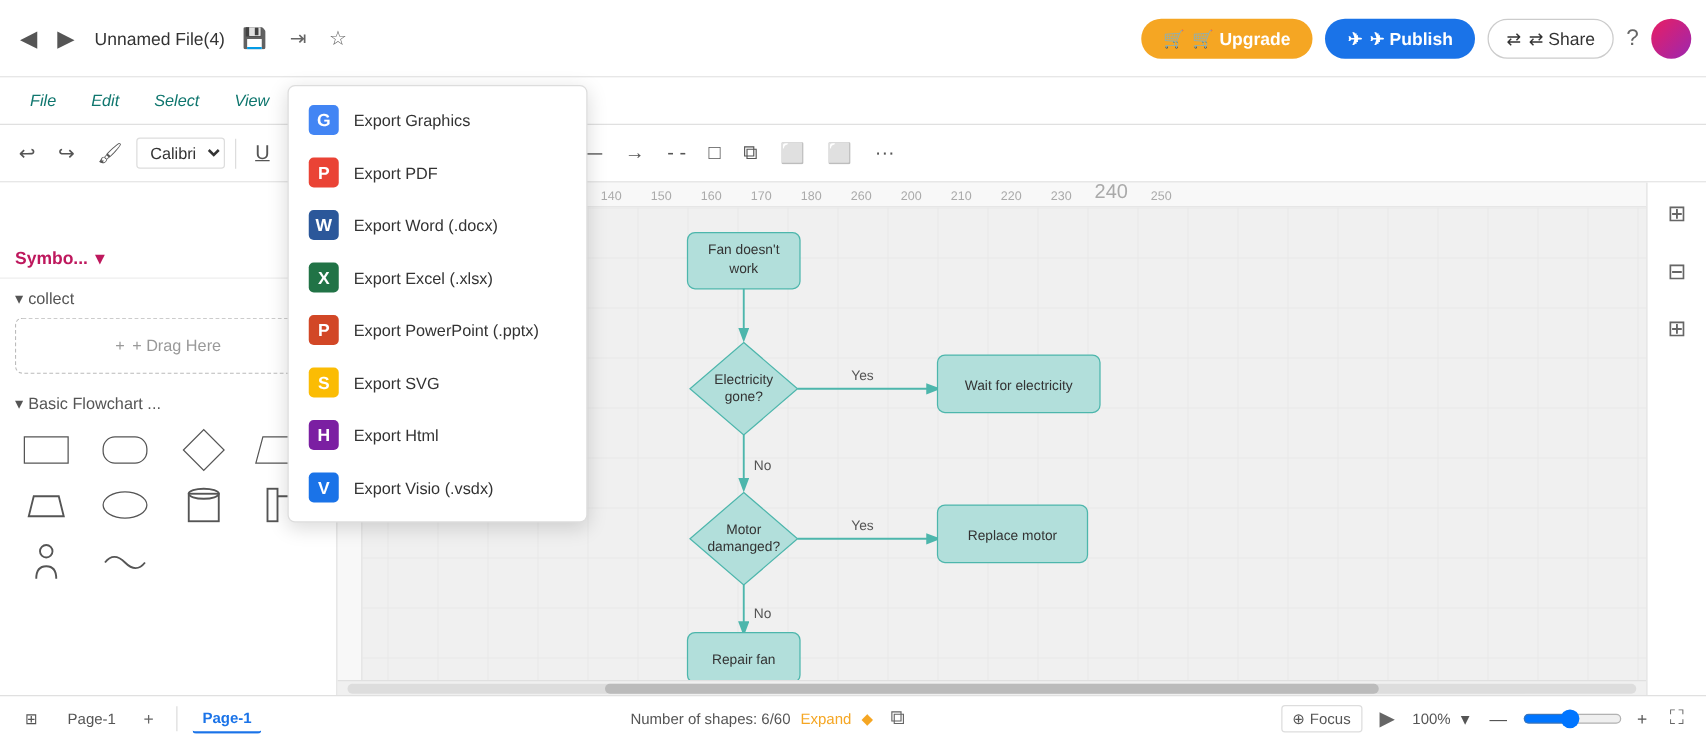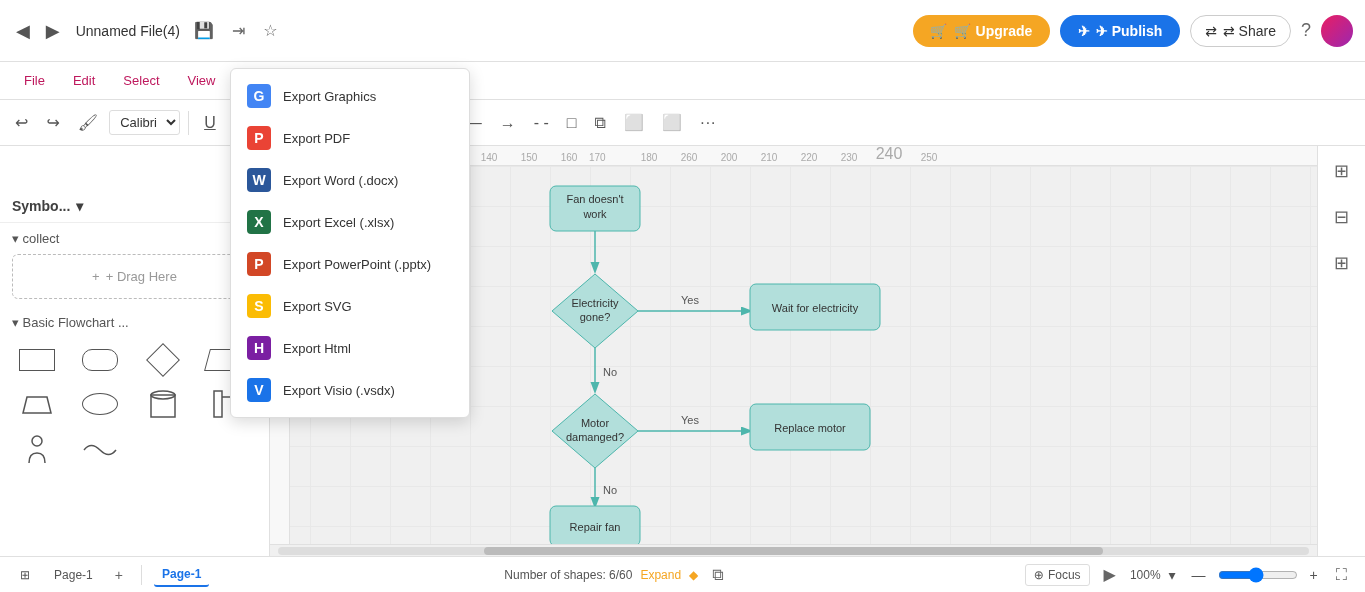--- a/index.html
+++ b/index.html
@@ -35,22 +35,23 @@
     .help-btn { background: none; border: none; cursor: pointer; font-size: 18px; color: #666; }
     .avatar { width: 32px; height: 32px; border-radius: 50%; background: linear-gradient(135deg, #e91e63, #9c27b0); cursor: pointer; }
 
     
     .menubar {
       display: flex; align-items: center; height: 38px;
       background: #fff; border-bottom: 1px solid #e0e0e0;
       padding: 0 12px; gap: 4px; position: relative; z-index: 10;
     }
     .menu-item {
-      padding: 6px 12px; font-size: 13px; color: #be185d; cursor: pointer;
+      padding: 6px 12px; font-size: 13px; color: #0f766e; cursor: pointer;
       border-radius: 4px;
+      font-style: italic;
     }
 
     
     .toolbar {
       display: flex; align-items: center; height: 46px;
       background: #fff; border-bottom: 1px solid #e0e0e0;
       padding: 0 8px; gap: 4px;
     }
     .toolbar-btn {
       background: none; border: none; cursor: pointer; padding: 5px 7px;
@@ -67,21 +68,21 @@
 
     
     .sidebar {
       width: 270px; background: #fff; border-right: 1px solid #e0e0e0;
       display: flex; flex-direction: column; overflow: hidden;
     }
     .sidebar-header {
       display: flex; align-items: center; justify-content: space-between;
       padding: 8px 12px; border-bottom: 1px solid #eee;
     }
-    .sidebar-title { font-size: 14px; font-weight: 600; color: #404040; display: flex; align-items: center; gap: 6px; margin-top: 44px; }
+    .sidebar-title { font-size: 14px; font-weight: 600; color: #be185d; display: flex; align-items: center; gap: 6px; margin-top: 44px; }
     .sidebar-search-btn { background: none; border: none; cursor: pointer; font-size: 16px; color: #666; }
     .collect-section { padding: 8px 12px; }
     .collect-label { font-size: 13px; color: #555; margin-bottom: 8px; display: flex; align-items: center; gap: 4px; }
     .drag-here {
       border: 1px dashed #bbb; border-radius: 6px; padding: 14px;
       text-align: center; color: #999; font-size: 13px; cursor: pointer;
       display: flex; align-items: center; justify-content: center; gap: 6px;
     }
     .basic-flowchart { padding: 8px 12px; }
     .section-label { font-size: 13px; color: #555; margin-bottom: 8px; display: flex; align-items: center; gap: 4px; }
@@ -333,21 +334,21 @@
     <div class="ruler-h">
       <div style="display:flex; align-items: flex-end; width: 100%; padding-left: 10px;">
         <div style="width: 25px; text-align: right; font-size: 10px; color: #aaa; margin-right: 4px;">90</div>
         <div style="width: 40px; text-align: center; font-size: 10px; color: #aaa;">100</div>
         <div style="width: 40px; text-align: center; font-size: 10px; color: #aaa;">110</div>
         <div style="width: 40px; text-align: center; font-size: 10px; color: #aaa;">120</div>
         <div style="width: 40px; text-align: center; font-size: 10px; color: #aaa;">130</div>
         <div style="width: 40px; text-align: center; font-size: 10px; color: #aaa;">140</div>
         <div style="width: 40px; text-align: center; font-size: 10px; color: #aaa;">150</div>
         <div style="width: 40px; text-align: center; font-size: 10px; color: #aaa;">160</div>
-        <div style="width: 40px; text-align: left; font-size: 10px; color: #aaa;">170</div>
+        <div style="width: 40px; text-align: center; font-size: 10px; color: #aaa;">170</div>
         <div style="width: 40px; text-align: center; font-size: 10px; color: #aaa;">180</div>
         <div style="width: 40px; text-align: center; font-size: 10px; color: #aaa;">260</div>
         <div style="width: 40px; text-align: center; font-size: 10px; color: #aaa;">200</div>
         <div style="width: 40px; text-align: center; font-size: 10px; color: #aaa; margin-top: 11px;">210</div>
         <div style="width: 40px; text-align: center; font-size: 10px; color: #aaa;">220</div>
         <div style="width: 40px; text-align: center; font-size: 10px; color: #aaa;">230</div>
         <div style="width: 40px; text-align: center; font-size: 16px; color: #aaa;">240</div>
         <div style="width: 40px; text-align: center; font-size: 10px; color: #aaa;">250</div>
       </div>
     </div>

